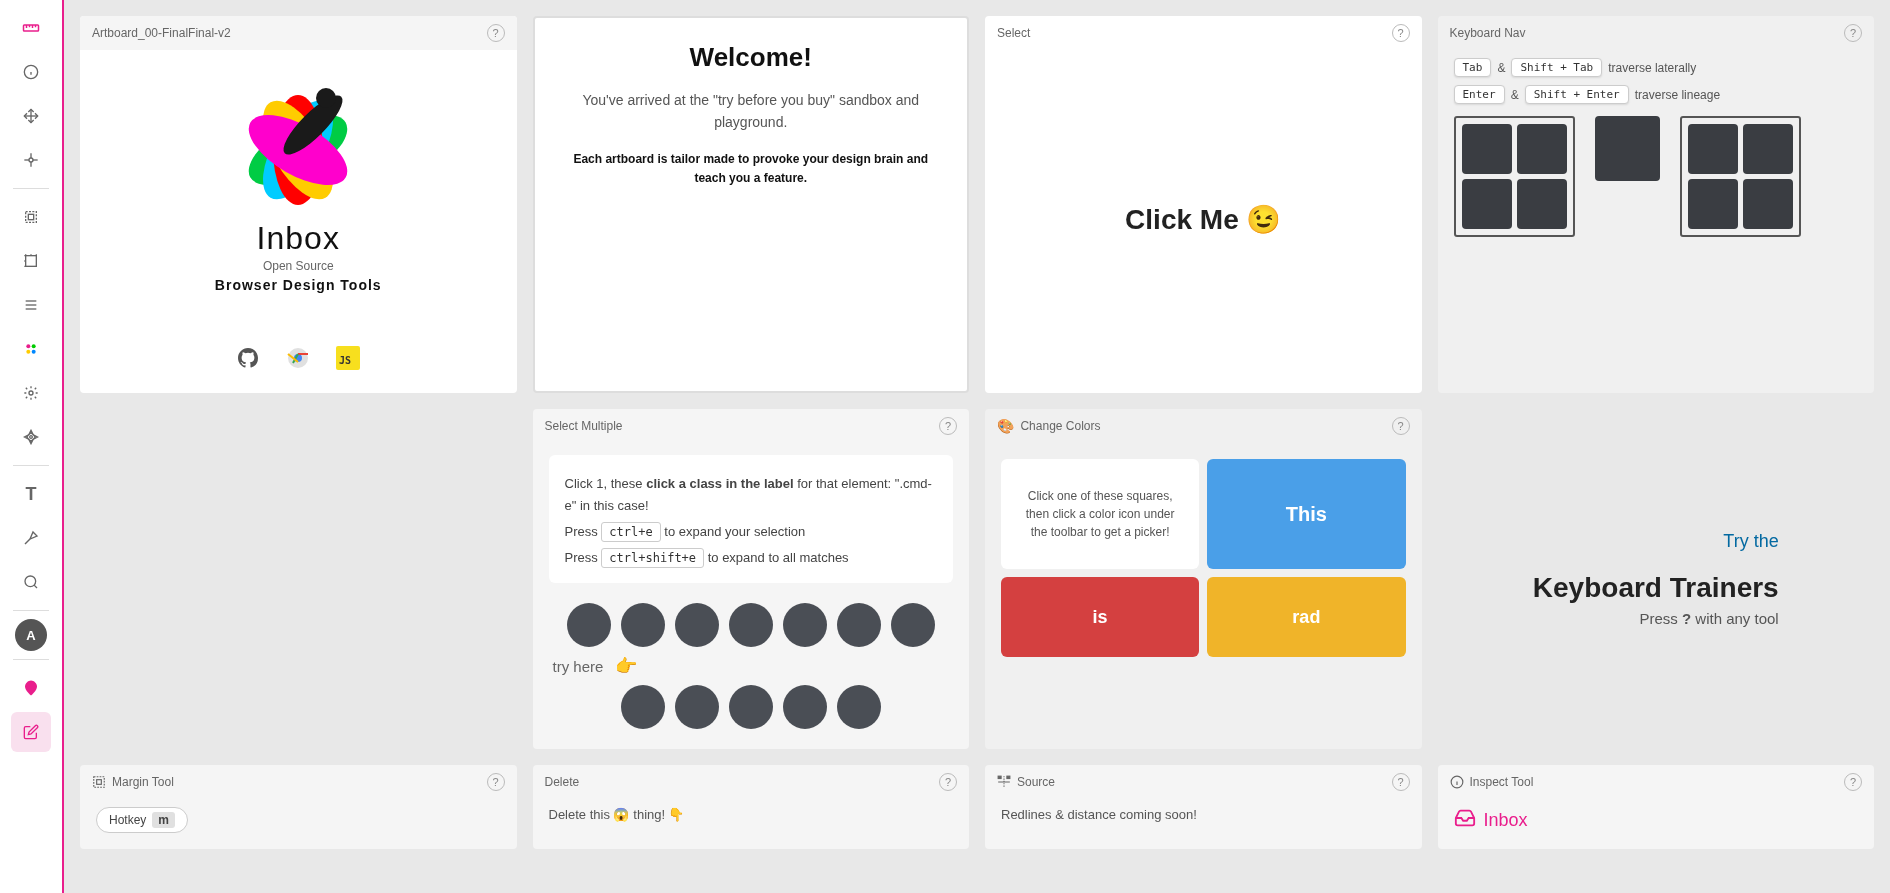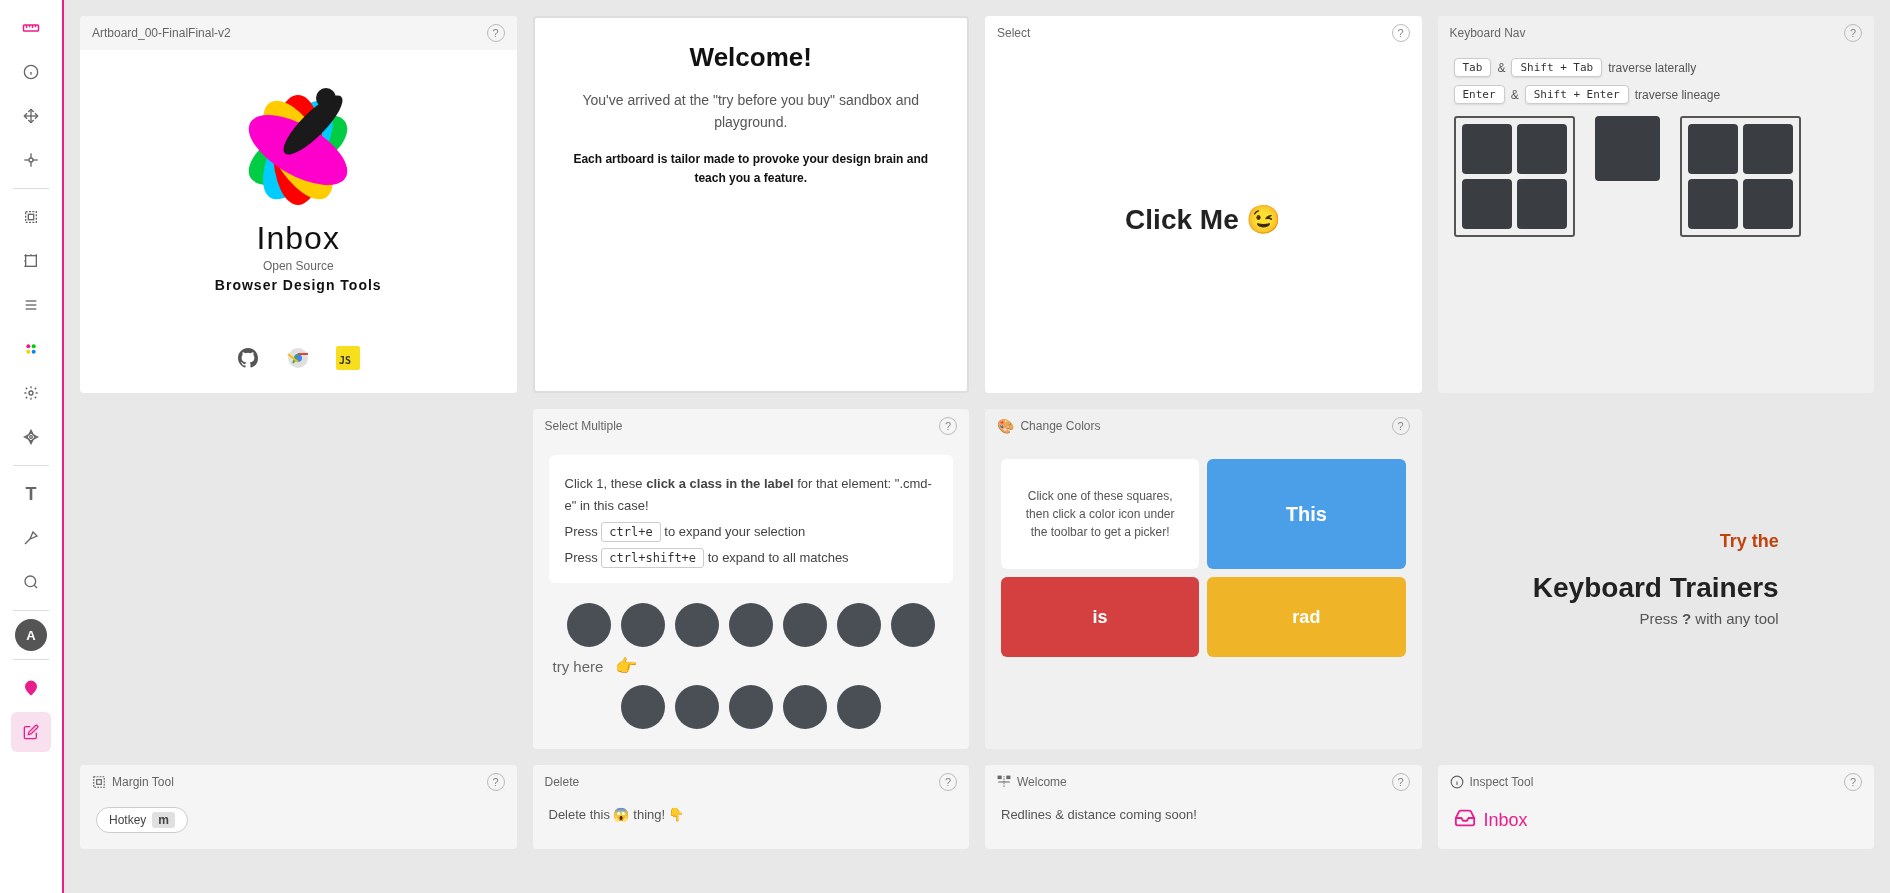--- a/index.html
+++ b/index.html
@@ -349,22 +349,22 @@
       display: flex;
       align-items: center;
       justify-content: center;
     }
     .keyboard-trainers-card .card-body {
       text-align: right;
       padding: 20px;
     }
     .trainer-label {
       font-size: 18px;
-      color: #c2410c;
-      font-weight: 700;
+      color: #0369a1;
+      font-weight: 400;
     }
     .trainer-title {
       font-size: 28px;
       font-weight: 800;
       color: #222;
       line-height: 1.1;
       margin-top: 21px;
     }
     .trainer-desc {
       font-size: 15px;
@@ -786,21 +786,21 @@
 
   <div class="artboard-card guides-card">
     <div class="card-header">
       <div style="display:flex;align-items:center;gap:6px;">
         <svg width="14" height="14" viewBox="0 0 24 24" fill="none" stroke="#666" stroke-width="2">
           <line x1="2" y1="12" x2="22" y2="12"></line>
           <line x1="12" y1="2" x2="12" y2="22" stroke-dasharray="2,2"></line>
           <rect x="2" y="2" width="5" height="4" fill="#666"></rect>
           <rect x="17" y="2" width="5" height="4" fill="#666"></rect>
         </svg>
-        <span>Welcome</span>
+        <span>Source</span>
       </div>
       <div class="card-help">?</div>
     </div>
     <div class="bottom-card-body">
       <span>Redlines &amp; distance coming soon!</span>
     </div>
   </div>
 
   <div class="artboard-card inspect-card">
     <div class="card-header">

